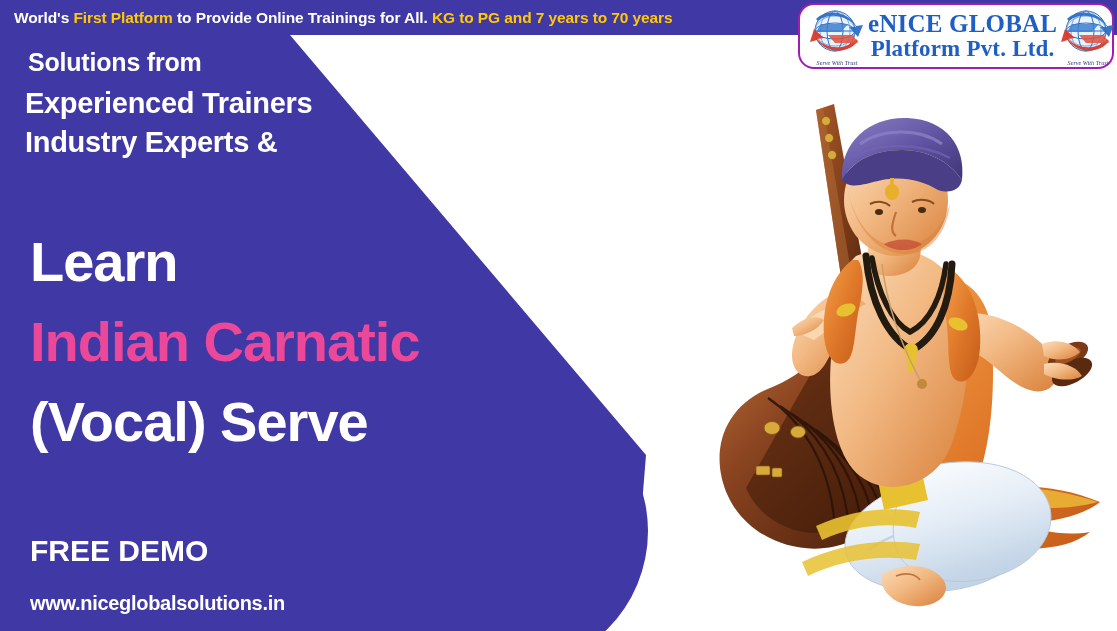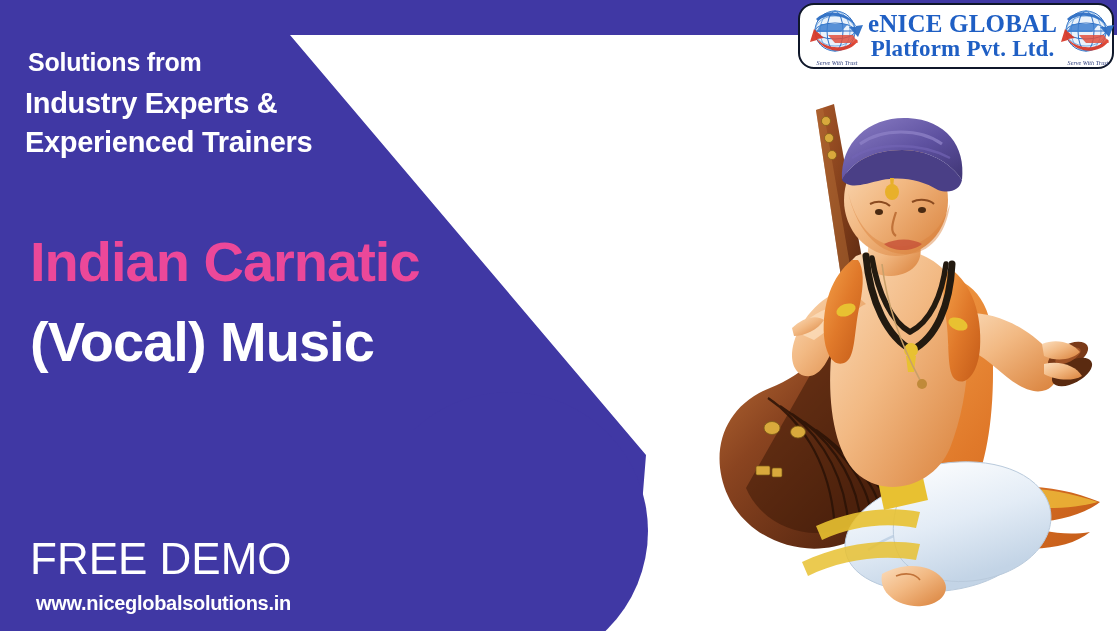--- a/index.html
+++ b/index.html
@@ -63,21 +63,21 @@
     z-index: 20;
   }
   .topbar-text .hl { color: #FFC907; }
 
   
   .logo-pill {
     position: absolute;
     left: 798px; top: 3px;
     width: 316px; height: 66px;
     background: #ffffff;
-    border: 2px solid #0f172a;
+    border: 2px solid #a21caf;
     border-radius: 16px;
     z-index: 30;
     display: flex;
     align-items: center;
     justify-content: space-between;
     padding: 0 8px;
     box-sizing: border-box;
   }
   .logo-globe {
     width: 58px; height: 58px;
@@ -155,28 +155,28 @@
     white-space: nowrap;
   }
   .hl-white { color: #ffffff; }
   .hl-gold  { color: #ec4899; }
 
   .cta {
     position: absolute;
     left: 30px; top: 534px;
     z-index: 20;
     color: #ffffff;
-    font-size: 44px;
-    font-weight: normal;
+    font-size: 30px;
+    font-weight: bold;
     letter-spacing: 0px;
     white-space: nowrap;
   }
   .website {
     position: absolute;
-    left: 36px; top: 592px;
+    left: 30px; top: 592px;
     z-index: 20;
     color: #ffffff;
     font-size: 20px;
     font-weight: bold;
     letter-spacing: -0.3px;
     white-space: nowrap;
   }
 
   
   .illustration {
@@ -190,20 +190,23 @@
 </head>
 <body>
 
 <div id="banner">
 
   <div class="purple-wedge"></div>
   <div class="purple-bulge"></div>
   <div class="purple-fill-left"></div>
   <div class="purple-topstrip"></div>
 
+  <div class="topbar-text">
+    <span>World's </span><span class="hl">First Platform</span><span> to Provide Online Trainings for All. </span><span class="hl">KG to PG and 7 years to 70 years</span>
+  </div>
 
   <div class="logo-pill">
     <div class="logo-globe">
       <svg width="58" height="52" viewBox="0 0 58 52">
         <circle cx="27" cy="24" r="20" fill="#EAF2FB" stroke="#2E6FC4" stroke-width="1"></circle>
         <ellipse cx="27" cy="24" rx="20" ry="8" fill="none" stroke="#2E6FC4" stroke-width="1"></ellipse>
         <ellipse cx="27" cy="24" rx="20" ry="15" fill="none" stroke="#5E9BDA" stroke-width="0.8"></ellipse>
         <ellipse cx="27" cy="24" rx="8" ry="20" fill="none" stroke="#2E6FC4" stroke-width="1"></ellipse>
         <ellipse cx="27" cy="24" rx="15" ry="20" fill="none" stroke="#5E9BDA" stroke-width="0.8"></ellipse>
         <line x1="7" y1="24" x2="47" y2="24" stroke="#2E6FC4" stroke-width="1"></line>
@@ -236,27 +239,28 @@
                  C 18 46, 40 48, 50 34 Z" fill="#D83A2A" opacity="0.95"></path>
         <path d="M13 17 L 40 17 L 33 25 L 8 25 Z" fill="#3D7FD0" opacity="0.85"></path>
         <path d="M45 28 L 20 28 L 27 36 L 50 36 Z" fill="#E2503C" opacity="0.85"></path>
       </svg>
       <div class="globe-tagline">Serve With Trust</div>
     </div>
   </div>
 
   <div class="kicker">Solutions from</div>
   <div class="subhead">
+    <div>Experienced Trainers</div>
     <div>Industry Experts  &amp;</div>
-    <div>Experienced Trainers</div>
   </div>
 
   <div class="headline">
+    <div class="hl-white">Learn</div>
     <div class="hl-gold">Indian Carnatic</div>
-    <div class="hl-white">(Vocal) Music</div>
+    <div class="hl-white">(Vocal) Serve</div>
   </div>
 
   <div class="cta">FREE DEMO</div>
   <div class="website">www.niceglobalsolutions.in</div>
 
   <div class="illustration">
     <svg width="500" height="543" viewBox="0 0 500 543">
       <defs>
         <linearGradient id="skinG" x1="0" y1="0" x2="1" y2="1">
           <stop offset="0%" stop-color="#FBDDBC"></stop>

